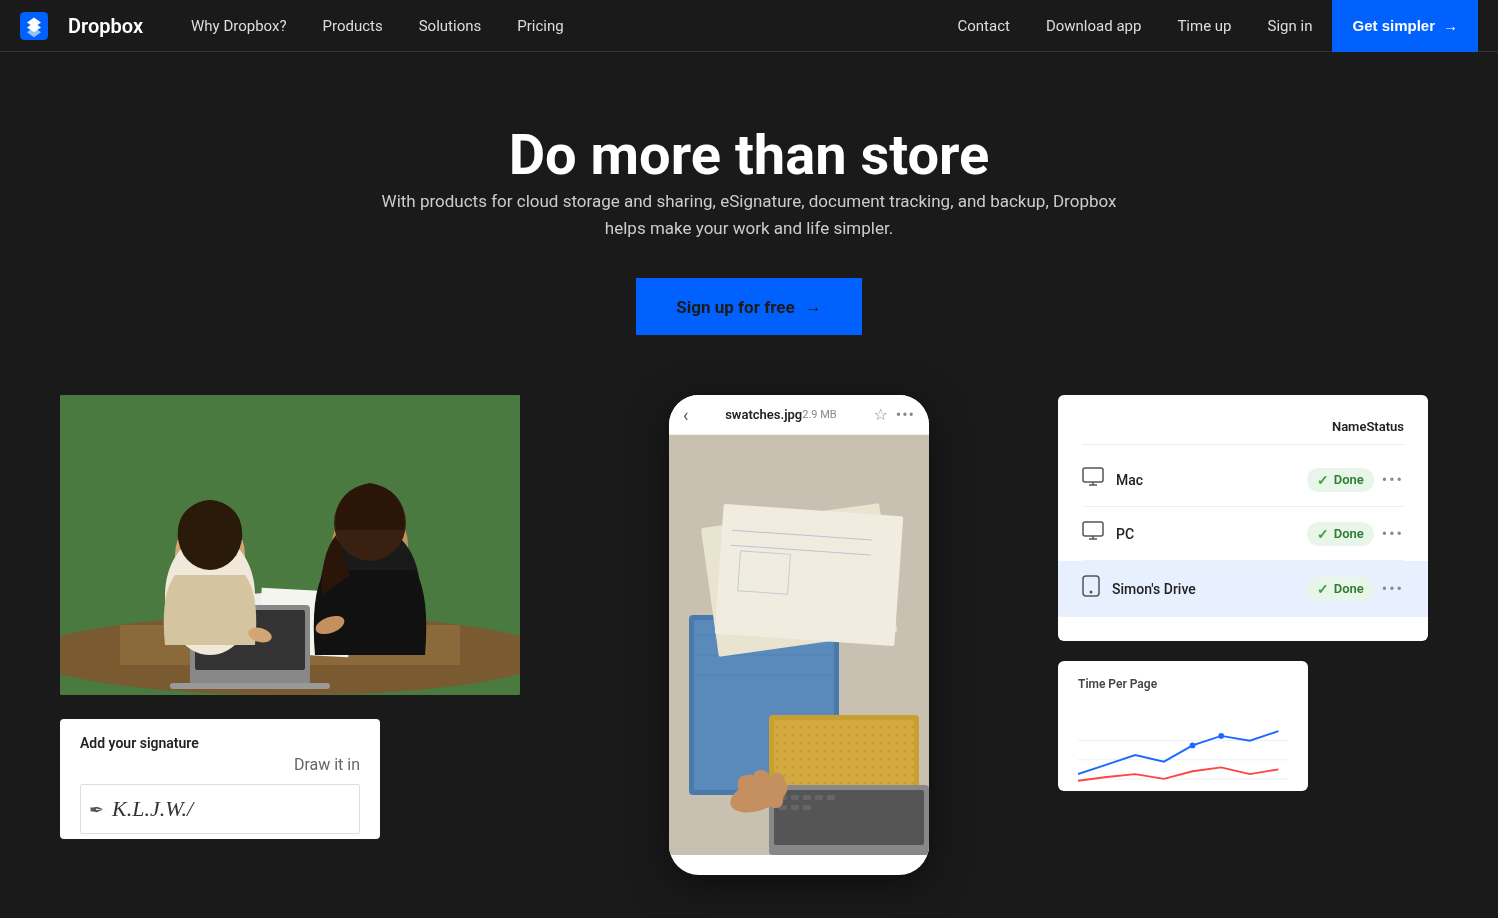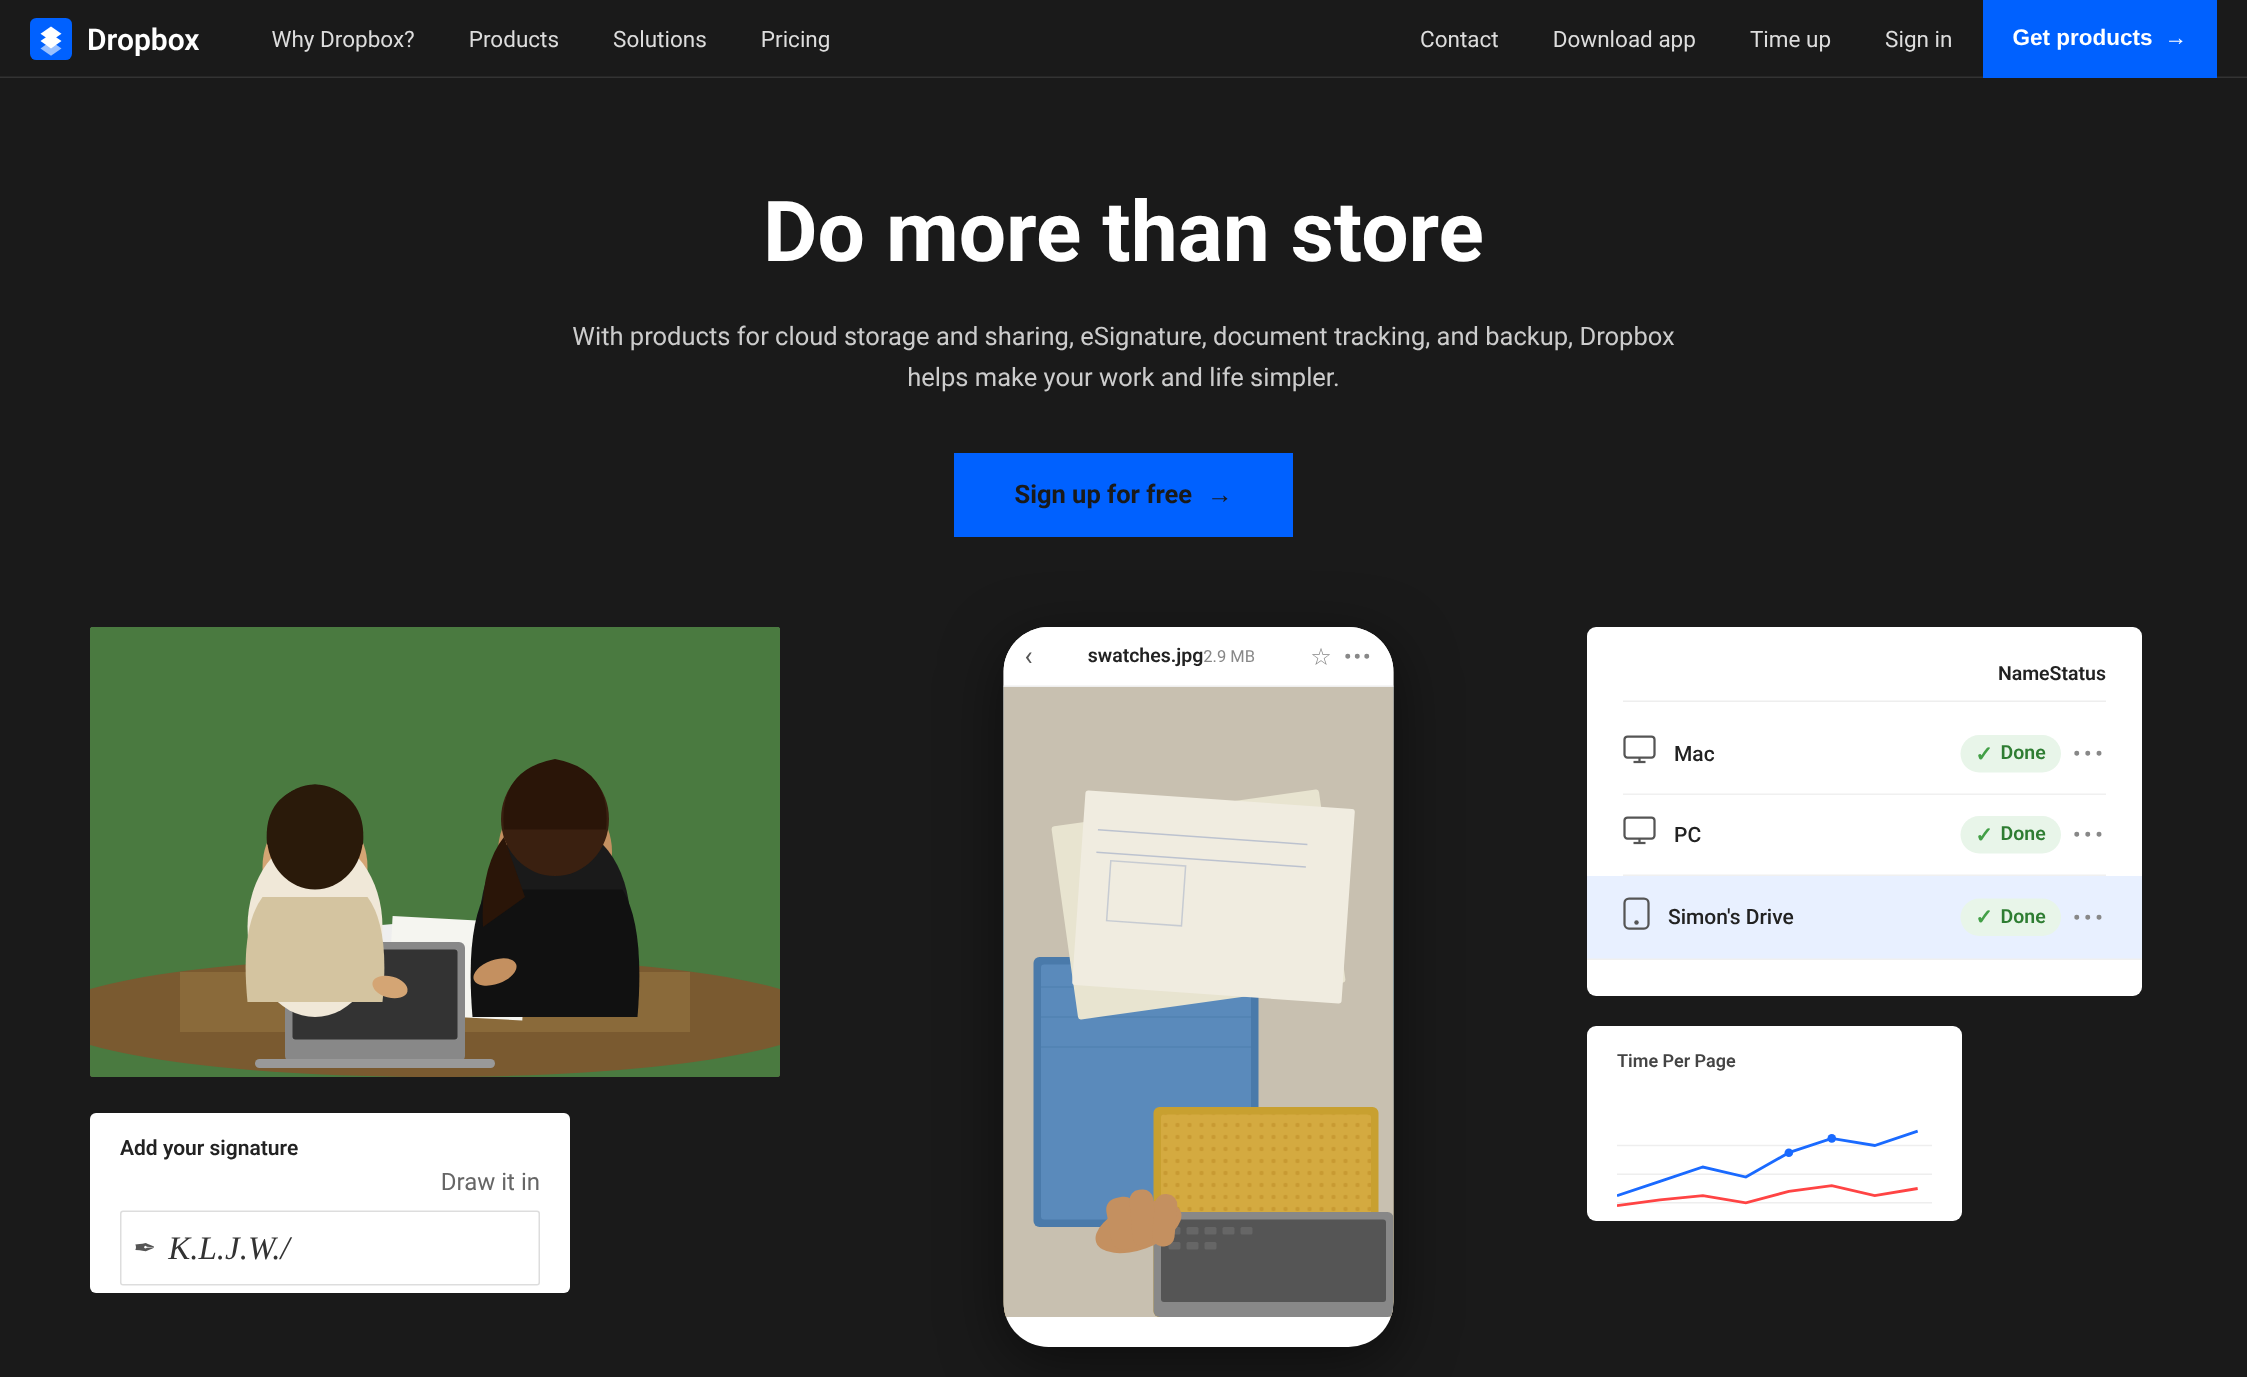--- a/index.html
+++ b/index.html
@@ -4,39 +4,39 @@
   <style>
     * { margin: 0; padding: 0; box-sizing: border-box; }
     body { font-family: -apple-system, BlinkMacSystemFont, 'Segoe UI', Roboto, sans-serif; background: #1a1a1a; color: #fff; width: 1498px; min-height: 918px; overflow-x: hidden; }
 
     
     nav {
       display: flex; align-items: center; height: 52px;
       background: #1a1a1a; border-bottom: 1px solid #333;
       padding: 0 20px; position: relative; z-index: 10;
     }
-    .nav-logo { display: flex; align-items: center; gap: 10px; margin-right: 30px; }
+    .nav-logo { display: flex; align-items: center; gap: 20px; margin-right: 30px; }
     .nav-logo-icon { width: 28px; height: 28px; }
     .nav-logo-text { font-size: 20px; font-weight: 600; color: #fff; }
     .nav-links-left { display: flex; gap: 0; }
     .nav-link { color: #ddd; font-size: 15px; padding: 0 18px; height: 52px; display: flex; align-items: center; cursor: pointer; text-decoration: none; }
     .nav-links-right { display: flex; align-items: center; gap: 4px; margin-left: auto; }
     .nav-link-right { color: #ddd; font-size: 15px; padding: 0 16px; height: 52px; display: flex; align-items: center; cursor: pointer; }
     .nav-btn-get-started {
       background: #0061ff; color: #fff; font-size: 15px; font-weight: 600;
       padding: 0 20px; height: 52px; display: flex; align-items: center; gap: 8px;
       cursor: pointer; border: none; white-space: nowrap;
     }
 
     
     .hero {
       text-align: center; padding: 70px 20px 60px;
       background: #1a1a1a;
     }
-    .hero h1 { font-size: 56px; font-weight: 700; color: #fff; margin-bottom: 24px; }
+    .hero h1 { font-size: 56px; font-weight: 700; color: #fff; }
     .hero p { font-size: 17px; color: #ccc; line-height: 1.6; max-width: 760px; margin: 0 auto 36px; }
     .hero-btn {
       background: #0061ff; color: #1a1a1a; font-size: 17px; font-weight: 700;
       padding: 18px 40px; display: inline-flex; align-items: center; gap: 10px;
       cursor: pointer; border: none; text-decoration: none;
     }
 
     
     .content-section {
       background: #1a1a1a; padding: 0 60px 60px;
@@ -181,21 +181,21 @@
     <a class="nav-link">Solutions</a>
     <a class="nav-link">Pricing</a>
   </div>
 
   <div class="nav-links-right">
     <a class="nav-link-right">Contact</a>
     <a class="nav-link-right">Download app</a>
     <a class="nav-link-right">Time up</a>
     <a class="nav-link-right">Sign in</a>
     <button class="nav-btn-get-started">
-      <span>Get products</span>
+      <span>Get simpler</span>
       <span>→</span>
     </button>
   </div>
 </nav>
 
 <section class="hero">
   <h1>Do more than store</h1>
   <p>With products for cloud storage and sharing, eSignature, document tracking, and backup, Dropbox helps make your work and life simpler.</p>
   <a class="hero-btn">
     <span>Sign up for free</span>

